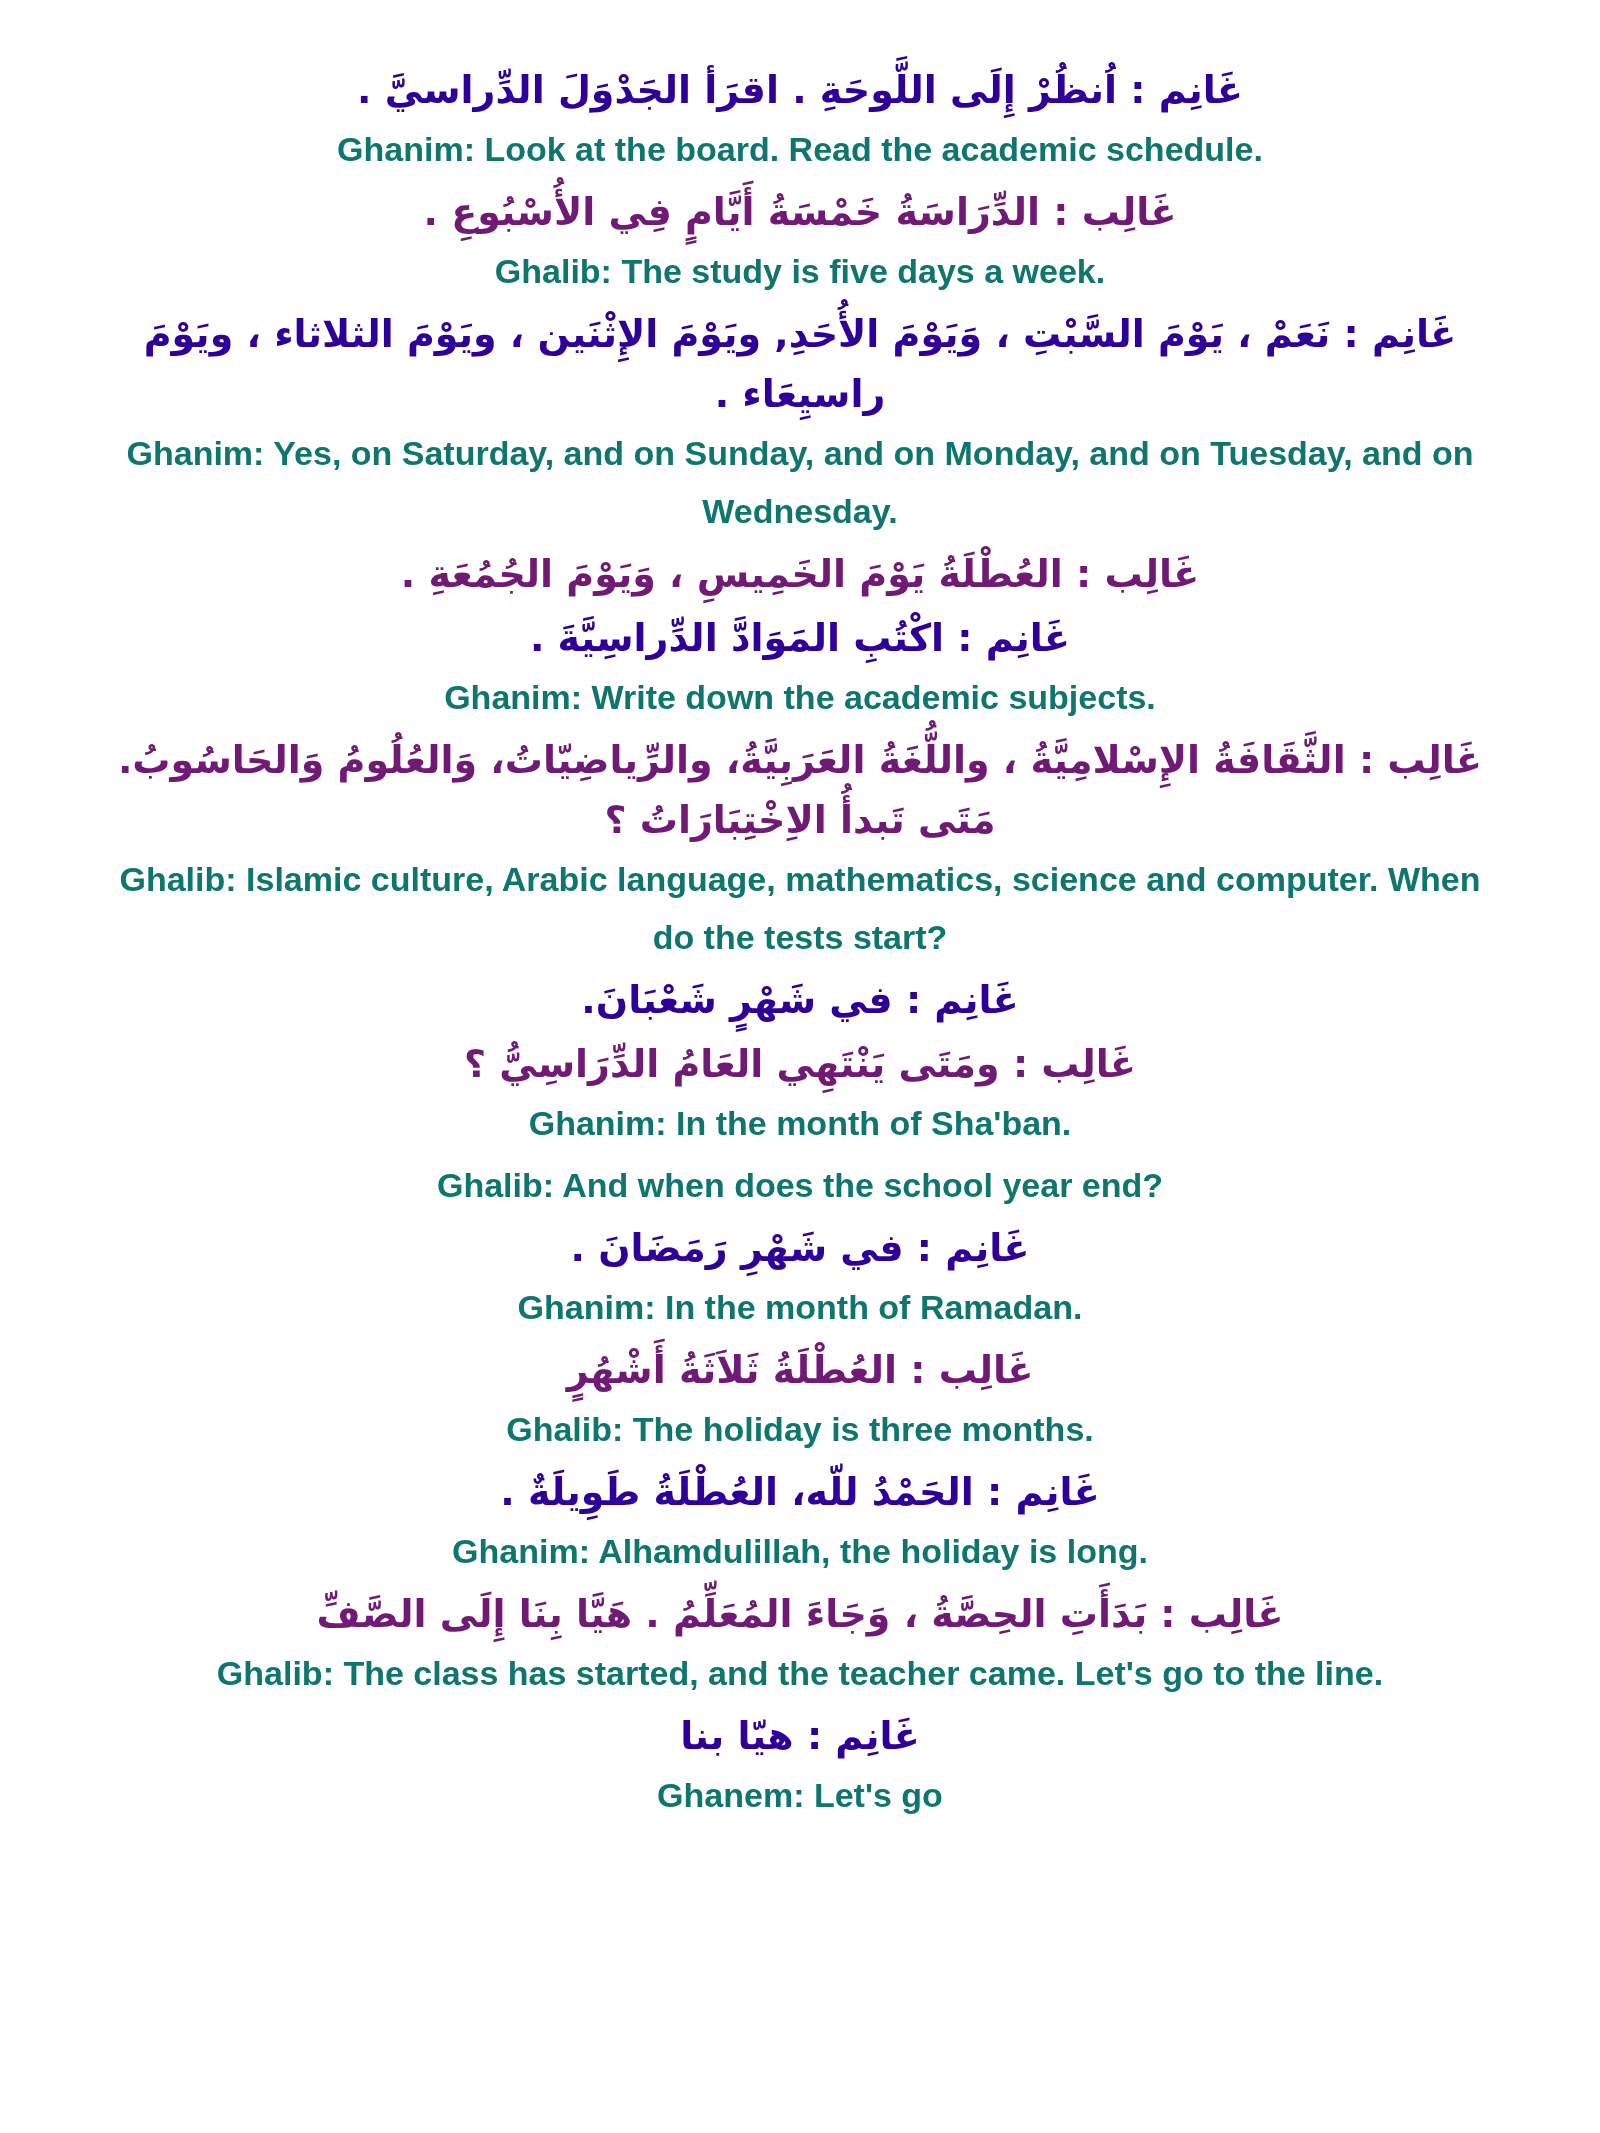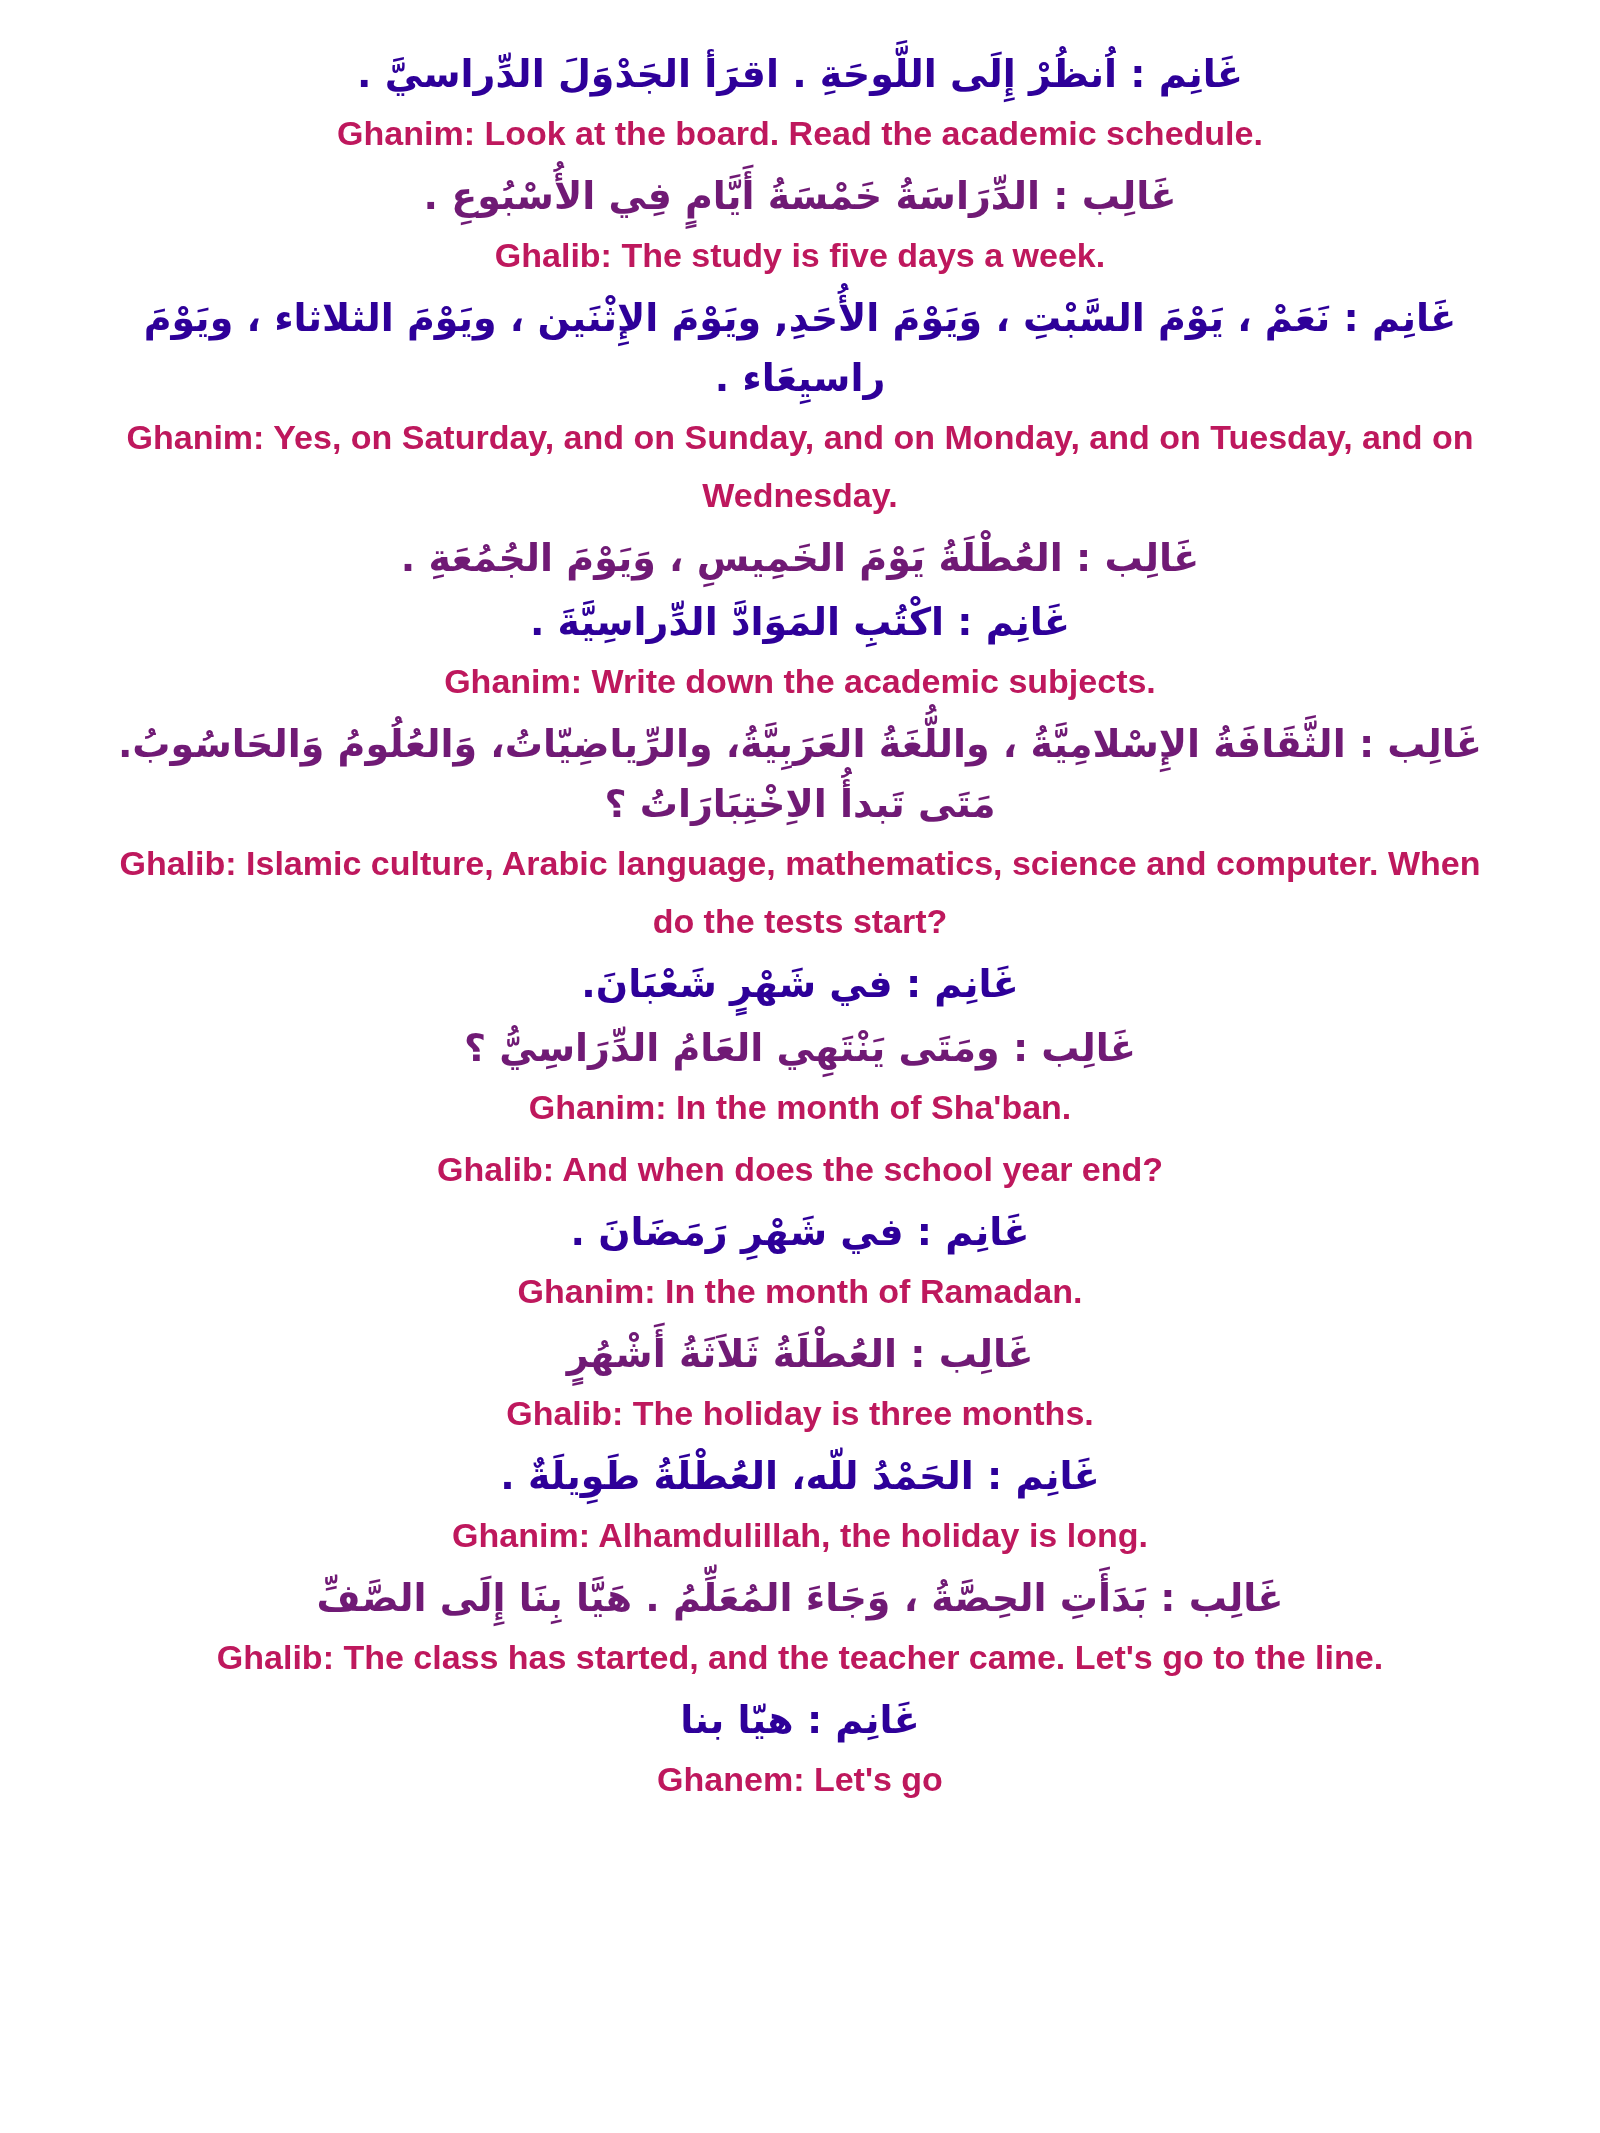--- a/index.html
+++ b/index.html
@@ -7,21 +7,21 @@
       padding: 0;
       background: #ffffff;
     }
     body {
       width: 1600px;
       height: 2133px;
       overflow: hidden;
     }
     .page {
       width: 1400px;
-      margin: 0 auto;
+      margin: 16px auto;
       padding-top: 40px;
       text-align: center;
     }
     .line {
       margin: 0;
       text-align: center;
     }
     .ar {
       direction: rtl;
       unicode-bidi: plaintext;
@@ -31,21 +31,21 @@
       line-height: 60px;
       margin-top: 4px;
     }
     .ar.ghanim { color: #2e0099; }
     .ar.ghalib { color: #701a75; }
     .en {
       font-family: "Liberation Sans", sans-serif;
       font-weight: bold;
       font-size: 34px;
       line-height: 58px;
-      color: #be185d;
+      color: #0f766e;
       margin-bottom: 4px;
     }
   </style>
 </head>
 <body>
 
 <div class="page">
 
   <p class="line ar ghanim">غَانِم : اُنظُرْ إِلَى اللَّوحَةِ . اقرَأ الجَدْوَلَ الدِّراسيَّ .</p>
   <p class="line en">Ghanim: Look at the board. Read the academic schedule.</p>

